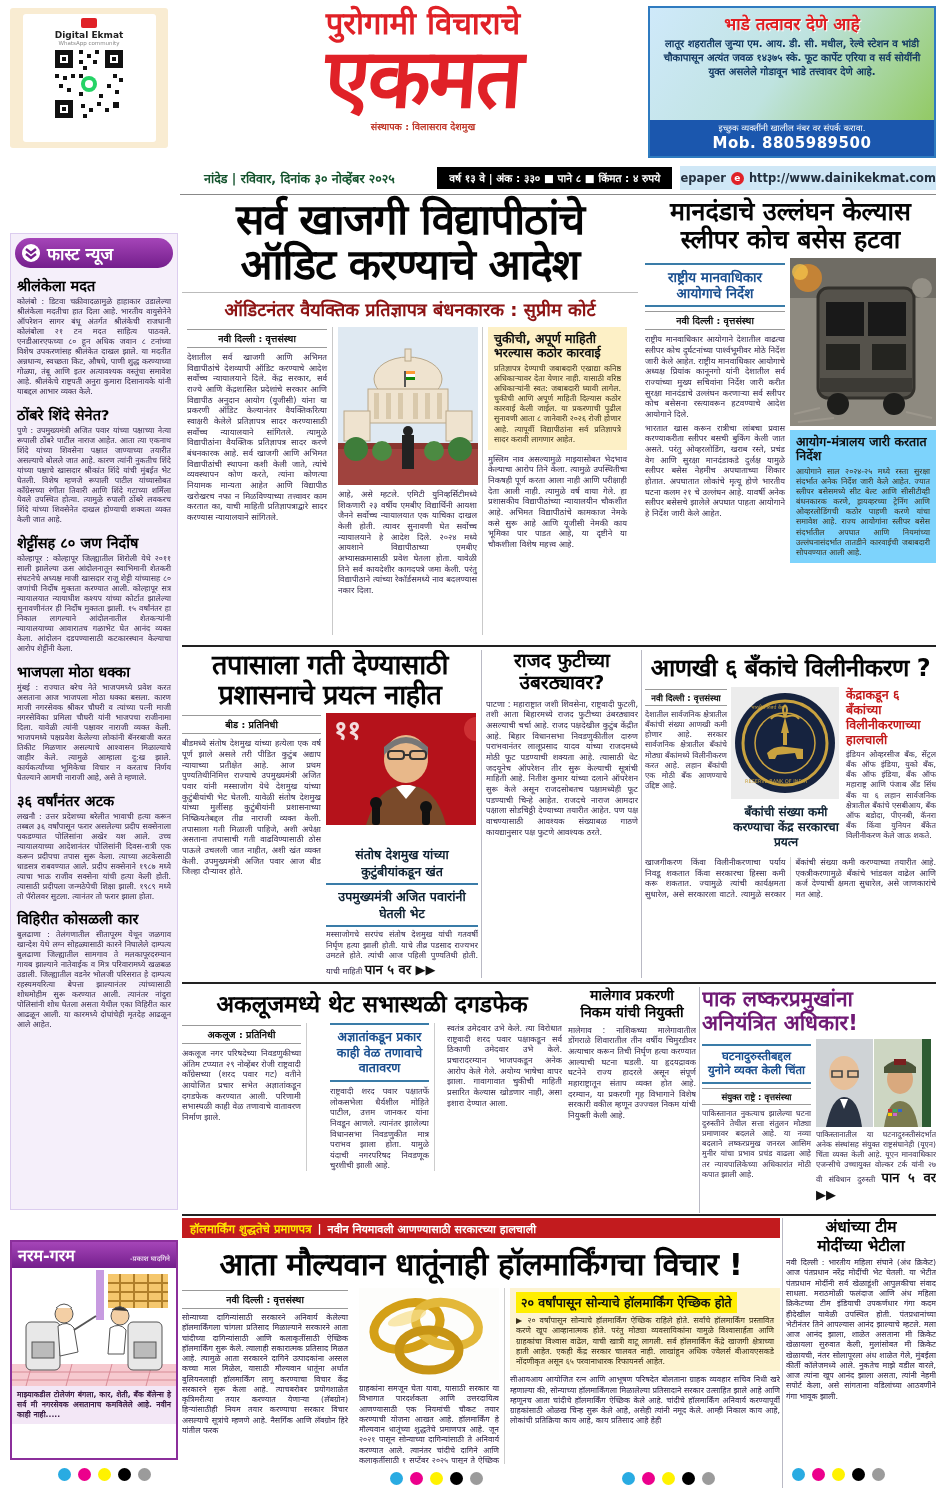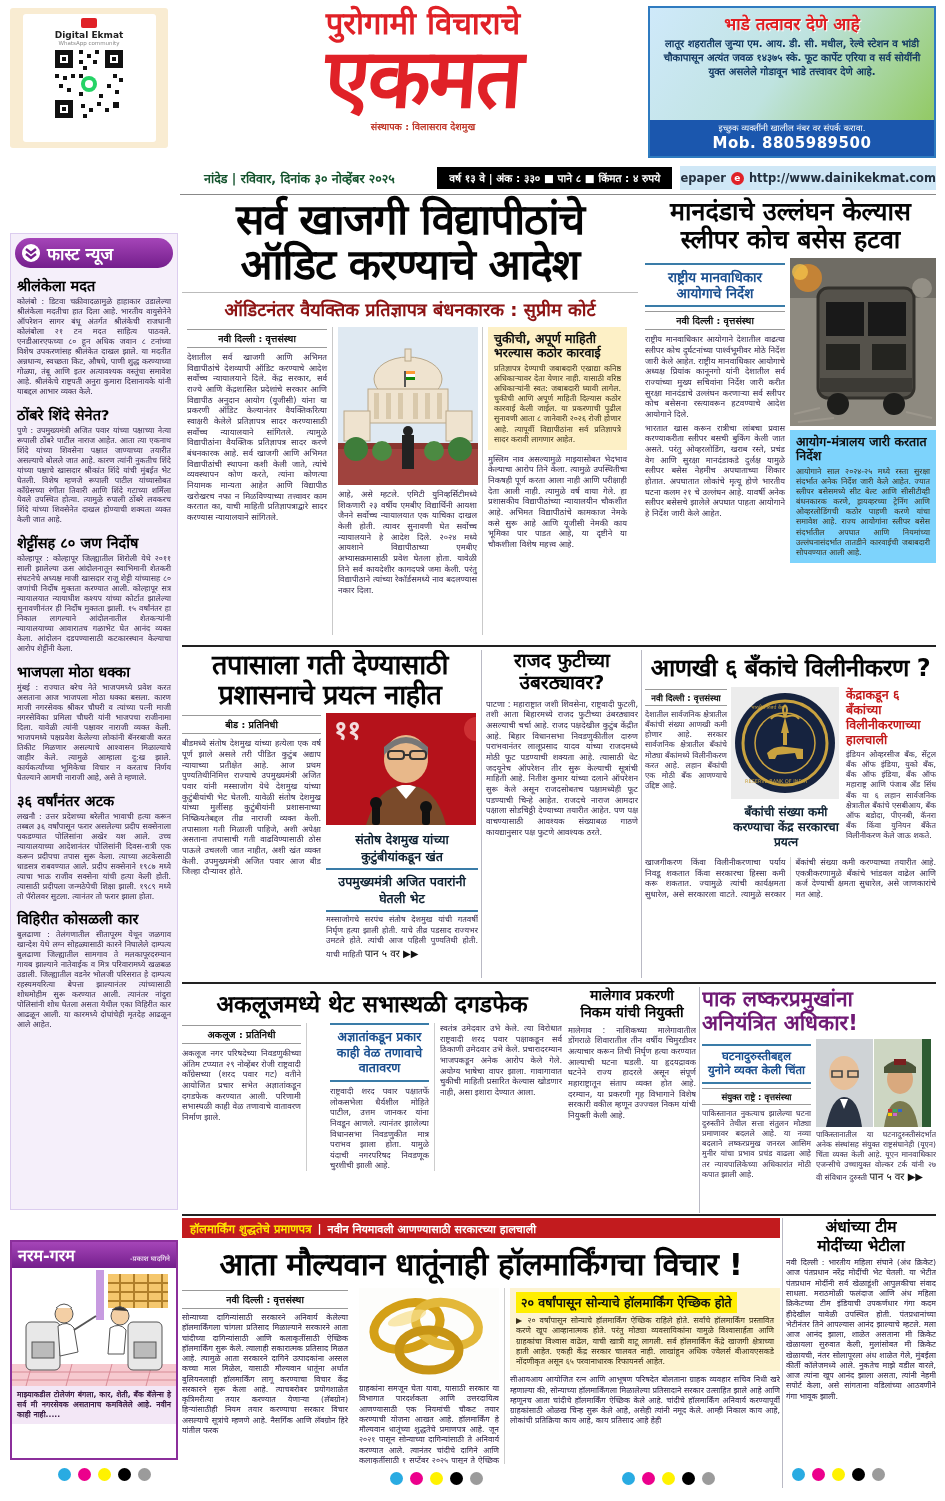--- a/index.html
+++ b/index.html
@@ -62,21 +62,21 @@
   .sleeper{left:645px;top:198px;width:291px;height:443px;}
   .sleeper-h{font-size:25px;font-weight:800;color:#050505;text-align:center;line-height:1.12;}
   .blue-sub{color:#1a4f8f;font-weight:800;font-size:13.5px;text-align:center;line-height:1.2;
             border-top:2px solid #3a7ca8;border-bottom:2px solid #3a7ca8;padding:4px 2px;margin:5px 0 4px;}
   .sleeper-cols{display:flex;margin-top:4px;}
   
   .tapas{left:182px;top:650px;width:296px;height:328px;overflow:hidden;}
   .h2a{font-size:27px;font-weight:800;text-align:center;line-height:1.1;color:#050505;letter-spacing:-0.5px;}
   .cap-title{font-size:12.5px;font-weight:800;text-align:center;color:#0f2233;
              border-bottom:2px solid #3a7ca8;padding:3px 0;}
-  .more{font-weight:400;font-size:10px;color:#111;}
+  .more{font-weight:700;font-size:13px;color:#111;}
   .rajad{left:486px;top:650px;width:152px;height:328px;overflow:hidden;}
   .banks{left:645px;top:650px;width:291px;height:328px;overflow:hidden;}
   .banks-h{font-size:24px;font-weight:800;text-align:center;white-space:nowrap;letter-spacing:-0.5px;color:#050505;}
   .red-sub{color:#c31a1a;font-weight:800;font-size:12.5px;line-height:1.2;margin-bottom:3px;}
   
   .akluj{left:182px;top:987px;width:380px;height:226px;overflow:hidden;}
   .akluj-h{font-size:23px;font-weight:800;text-align:center;white-space:nowrap;color:#050505;}
   .blue-box-sub{color:#1a4f8f;font-weight:800;font-size:12.5px;text-align:center;line-height:1.25;
                 border-top:2px solid #3a7ca8;border-bottom:2px solid #3a7ca8;padding:4px 0;margin-bottom:4px;}
   .malegaon{left:568px;top:987px;width:128px;height:226px;overflow:hidden;}
@@ -342,21 +342,21 @@
           <line x1="78" y1="42" x2="84" y2="42" stroke="#333" stroke-width="2"></line>
           <path d="M40 112 Q52 72 80 72 Q110 72 120 112 Z" fill="#7a4a2a"></path>
           <path d="M70 74 L80 86 L90 74 L84 72 L76 72 Z" fill="#fff"></path>
           <g fill="#111">
               <rect x="46" y="92" width="8" height="20" rx="3"></rect>
               <rect x="96" y="96" width="8" height="16" rx="3"></rect>
               <circle cx="50" cy="90" r="6"></circle>
               <circle cx="100" cy="94" r="6"></circle>
             </g>
         </svg>
-        <div class="cap-title" style="margin-top:3px;">संतोष देशमुख यांच्या कुटुंबीयांकडून खंत</div>
+        <div class="cap-title" style="margin-top:18px;">संतोष देशमुख यांच्या कुटुंबीयांकडून खंत</div>
         <div class="cap-title">उपमुख्यमंत्री अजित पवारांनी घेतली भेट</div>
         <div class="caption-txt just" style="margin-top:3px;">
           <span>मस्साजोगचे सरपंच संतोष देशमुख यांची गतवर्षी निर्घृण हत्या झाली होती. याचे तीव्र पडसाद राज्यभर उमटले होते. त्यांची आज पहिली पुण्यतिथी होती. याची माहिती</span>
           <span class="more">पान ५ वर ▶▶</span>
         </div>
       </div>
     </div>
   </div>
 
   <div class="vline" style="left:481px;top:650px;height:328px;"></div>
@@ -411,21 +411,21 @@
     <div class="akluj-h">अकलूजमध्ये थेट सभास्थळी दगडफेक</div>
     <div style="display:flex;margin-top:4px;">
       <div style="width:124px;padding-right:5px;box-sizing:border-box;">
         <div class="byline">अकलूज : प्रतिनिधी</div>
         <div class="body-txt just">अकलूज नगर परिषदेच्या निवडणुकीच्या अंतिम टप्प्यात २९ नोव्हेंबर रोजी राष्ट्रवादी काँग्रेसच्या (शरद पवार गट) वतीने आयोजित प्रचार सभेत अज्ञातांकडून दगडफेक करण्यात आली. परिणामी सभास्थळी काही वेळ तणावाचे वातावरण निर्माण झाले.</div>
       </div>
       <div style="width:128px;padding-right:5px;box-sizing:border-box;border-left:1px solid #ccc;padding-left:23px;">
         <div class="blue-box-sub">अज्ञातांकडून प्रकार काही वेळ तणावाचे वातावरण</div>
         <div class="body-txt just">राष्ट्रवादी शरद पवार पक्षातर्फे लोकसभेला धैर्यशील मोहिते पाटील, उत्तम जानकर यांना निवडून आणले. त्यानंतर झालेल्या विधानसभा निवडणुकीत मात्र पराभव झाला होता. यामुळे यंदाची नगरपरिषद निवडणूक चुरशीची झाली आहे.</div>
       </div>
-      <div style="flex:1;border-left:1px solid #ccc;padding-left:5px;">
+      <div style="flex:1;border-left:1px solid #ccc;padding-left:12px;">
         <div class="body-txt just">स्वतंत्र उमेदवार उभे केले. त्या विरोधात राष्ट्रवादी शरद पवार पक्षाकडून सर्व ठिकाणी उमेदवार उभे केले. प्रचारादरम्यान भाजपकडून अनेक आरोप केले गेले. अयोग्य भाषेचा वापर झाला. गावागावात चुकीची माहिती प्रसारित केल्यास खोडणार नाही, असा इशारा देण्यात आला.</div>
       </div>
     </div>
   </div>
 
   <div class="abs malegaon">
     <div class="mal-h">मालेगाव प्रकरणी</div>
     <div class="mal-h">निकम यांची नियुक्ती</div>
     <div class="body-txt just" style="margin-top:4px;">मालेगाव : नाशिकच्या मालेगावातील डोंगराळे शिवारातील तीन वर्षीय चिमुरडीवर अत्याचार करून तिची निर्घृण हत्या करण्यात आल्याची घटना घडली. या हृदयद्रावक घटनेने राज्य हादरले असून संपूर्ण महाराष्ट्रातून संताप व्यक्त होत आहे. दरम्यान, या प्रकरणी गृह विभागाने विशेष सरकारी वकील म्हणून उज्ज्वल निकम यांची नियुक्ती केली आहे.</div>
   </div>

